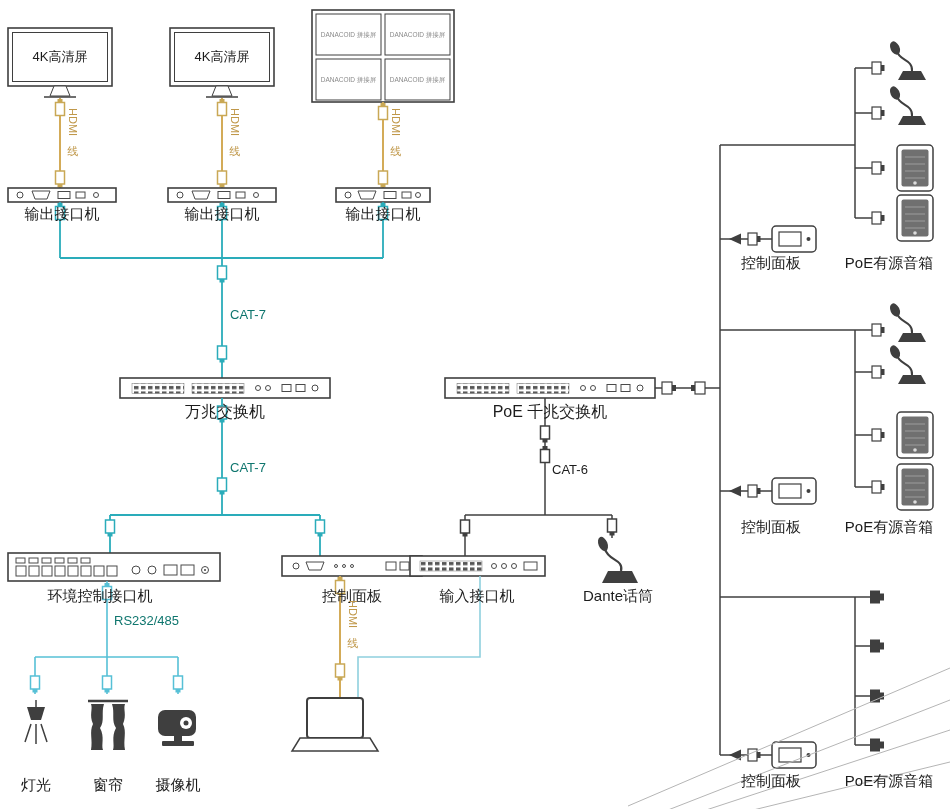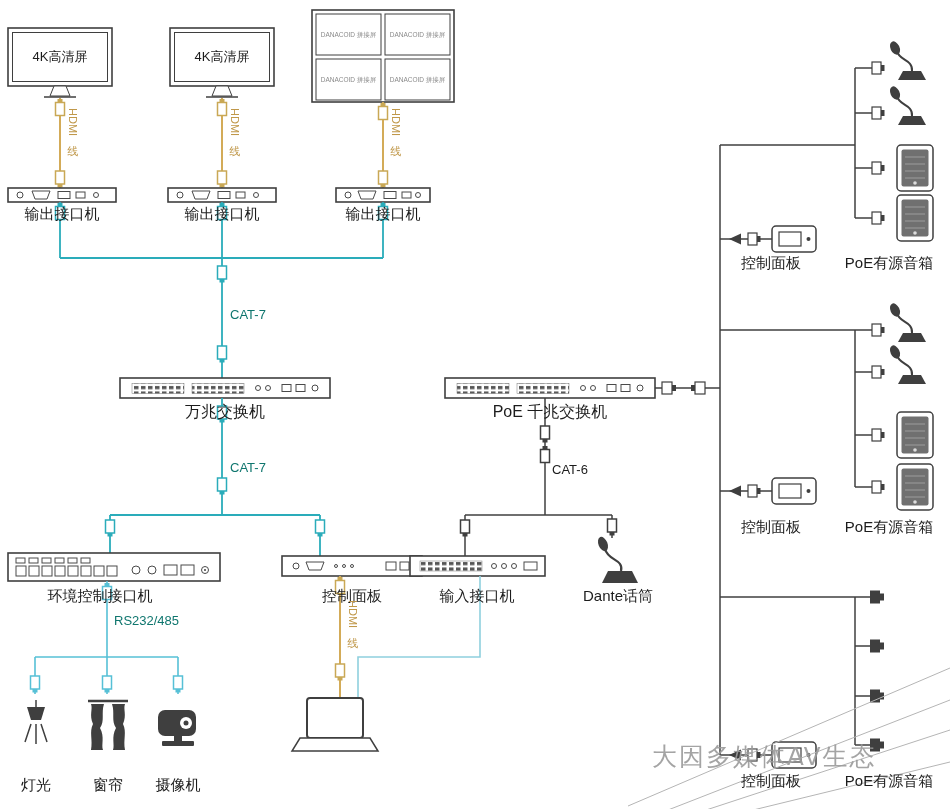--- a/index.html
+++ b/index.html
@@ -433,15 +433,14 @@
 <div class="lbl c" style="left:178px;top:776px">摄像机</div>
 <div class="lbl c fs16" style="left:335px;top:810px">PC</div>
 
 <div class="lbl c" style="left:771px;top:254px">控制面板</div>
 <div class="lbl c" style="left:889px;top:254px">PoE有源音箱</div>
 <div class="lbl c" style="left:771px;top:518px">控制面板</div>
 <div class="lbl c" style="left:889px;top:518px">PoE有源音箱</div>
 <div class="lbl c" style="left:771px;top:772px">控制面板</div>
 <div class="lbl c" style="left:889px;top:772px">PoE有源音箱</div>
 
-<div class="lbl wm" style="left:652px;top:742px">大因多媒体AV生态</div>
 
 </div>
 
 </body></html>

